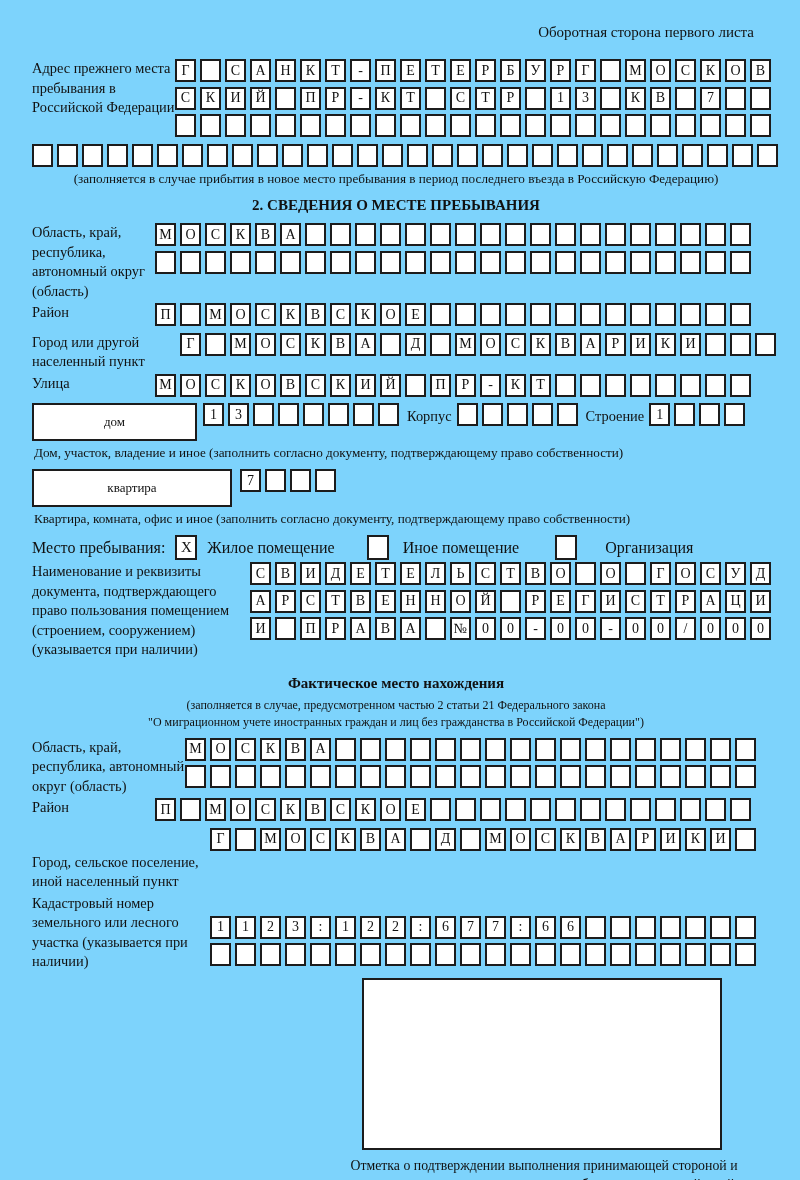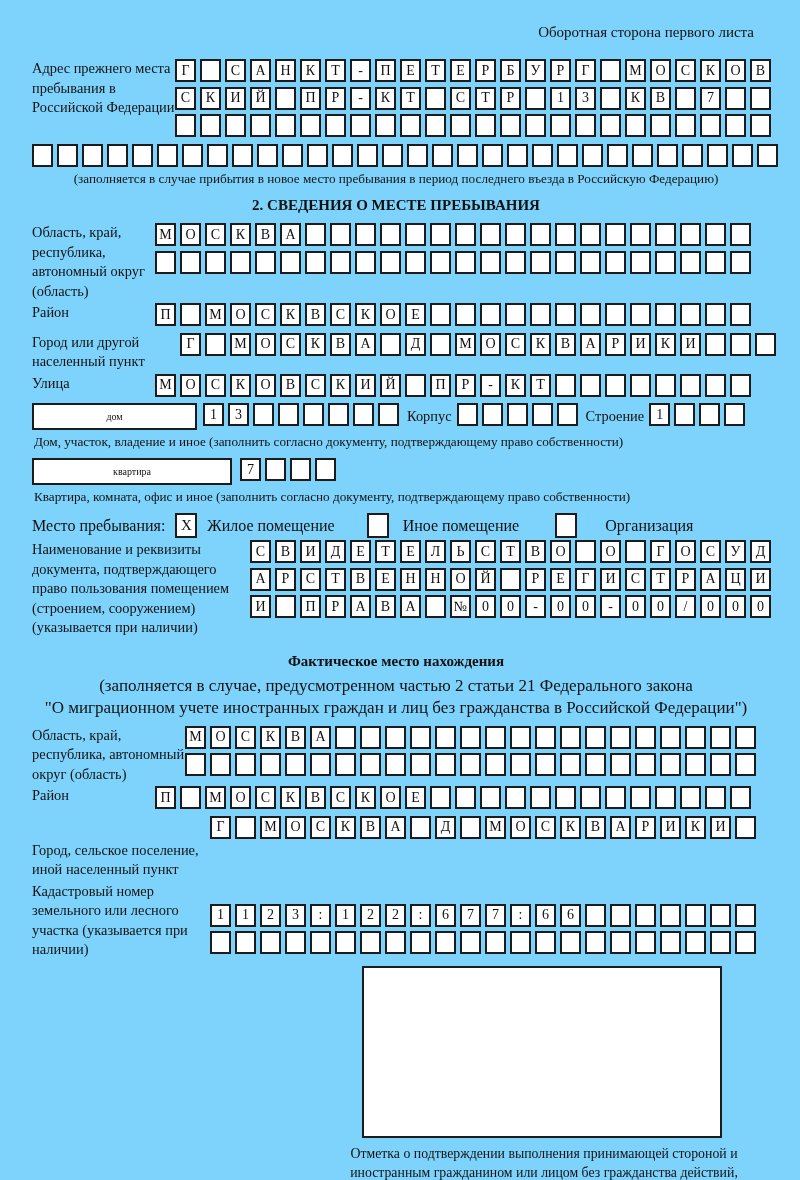--- a/index.html
+++ b/index.html
@@ -17,34 +17,34 @@
   .cell{
     flex:0 0 auto;width:21px;height:23px;box-sizing:border-box;
     border:2px solid #1c1c1c;background:#fff;
     display:flex;align-items:center;justify-content:center;
     font-size:14px;line-height:1;
   }
   .caption-center{font-size:13.2px;text-align:center;margin:2px 0 10px 0;}
   .caption-left{font-size:13.2px;text-align:left;margin:2px 0 8px 2px;}
   .section-title{font-size:15px;font-weight:bold;text-align:center;margin:6px 0 9px 0;}
   .wide-box{
-    box-sizing:border-box;border:2px solid #1c1c1c;height:27px;
+    box-sizing:border-box;border:2px solid #1c1c1c;height:38px;
     display:flex;align-items:center;justify-content:center;
-    font-size:10px;flex:0 0 auto;background:#fff;
+    font-size:13px;flex:0 0 auto;background:#fff;
   }
   .inline-label{font-size:14.4px;line-height:27px;flex:0 0 auto;}
   .hrow{display:flex;align-items:flex-start;margin:2px 0 4px 0;}
   .checkbox{
     flex:0 0 auto;width:22px;height:25px;box-sizing:border-box;border:2px solid #1c1c1c;
     display:flex;align-items:center;justify-content:center;font-size:15px;background:#fff;
   }
   .stay-row{display:flex;align-items:center;margin:6px 0 2px 0;}
   .stay-row .lbl{font-size:16px;}
   .stay-note{font-size:13.2px;text-align:center;width:300px;margin:0 0 8px 140px;}
-  .fact-caption{font-size:17px;text-align:center;margin:0 0 2px 0;}
+  .fact-caption{font-size:12px;text-align:center;margin:0 0 2px 0;}
   .stamp-box{
     box-sizing:border-box;border:2px solid #1c1c1c;background:#fff;
     width:360px;height:172px;margin:6px 0 6px 330px;
   }
   .stamp-caption{font-size:13.8px;line-height:19px;text-align:center;width:400px;margin-left:312px;}
 </style>
 </head>
 <body>
 
 <div class="page">

